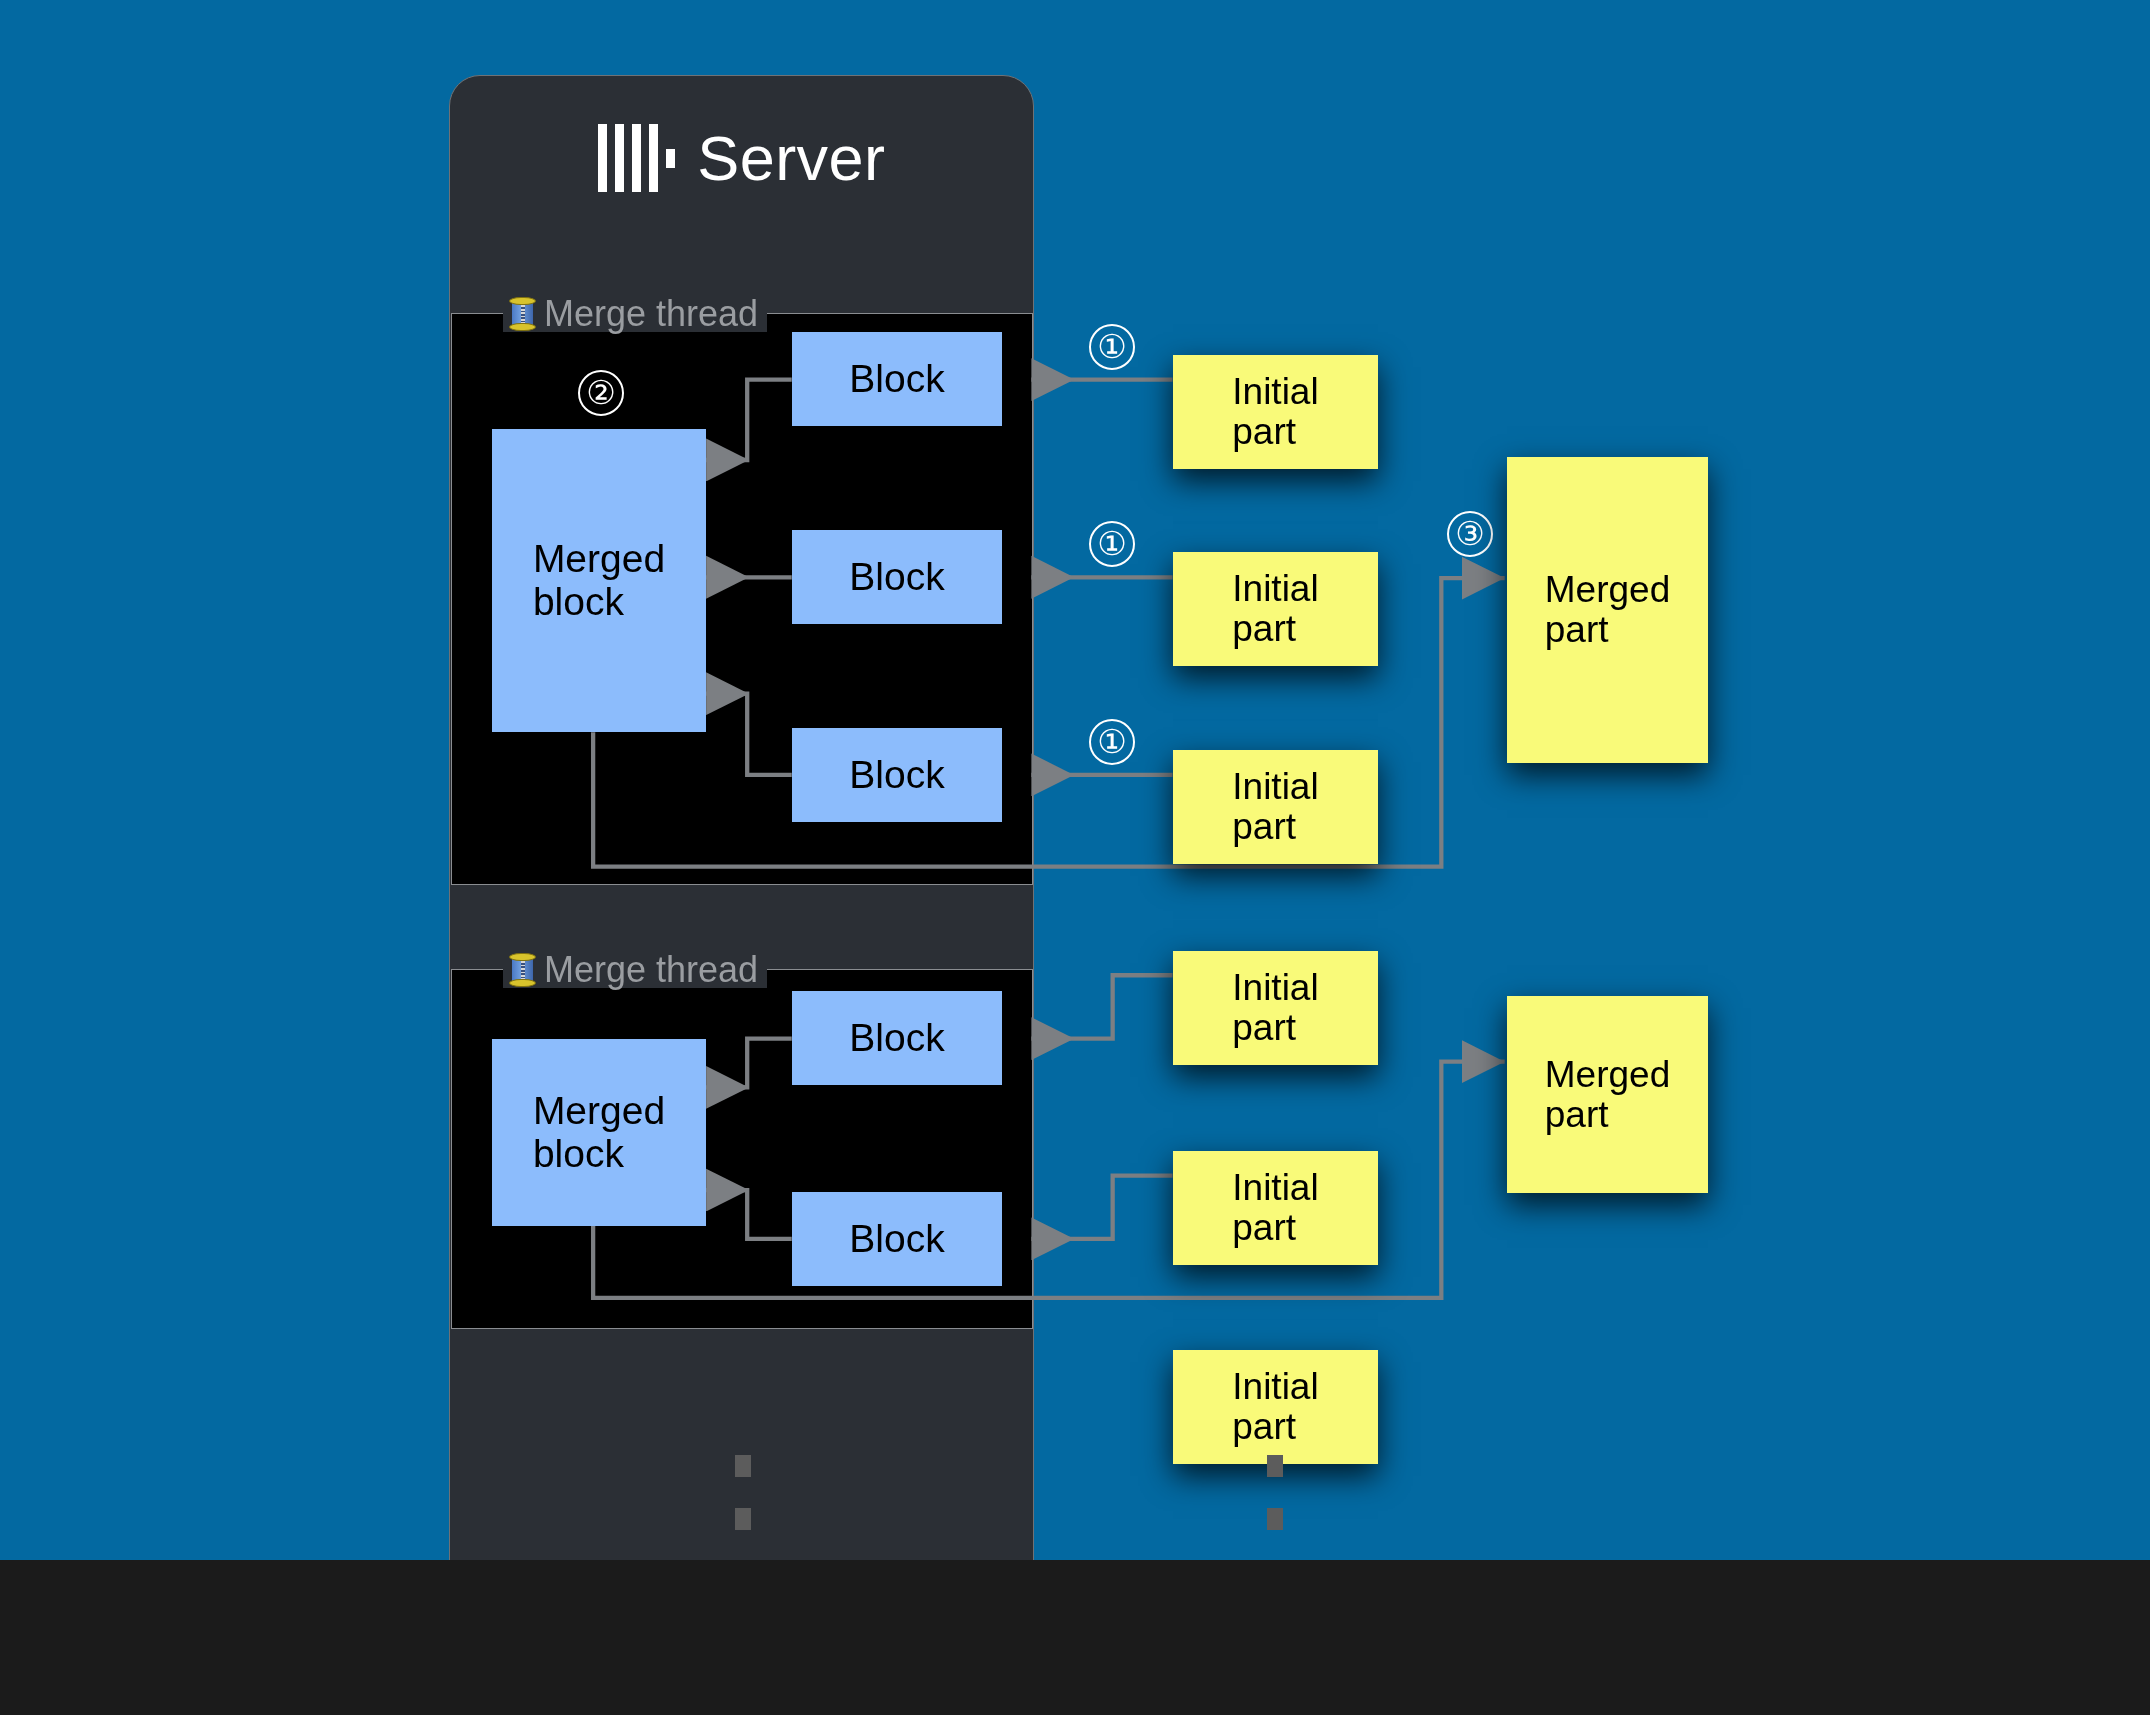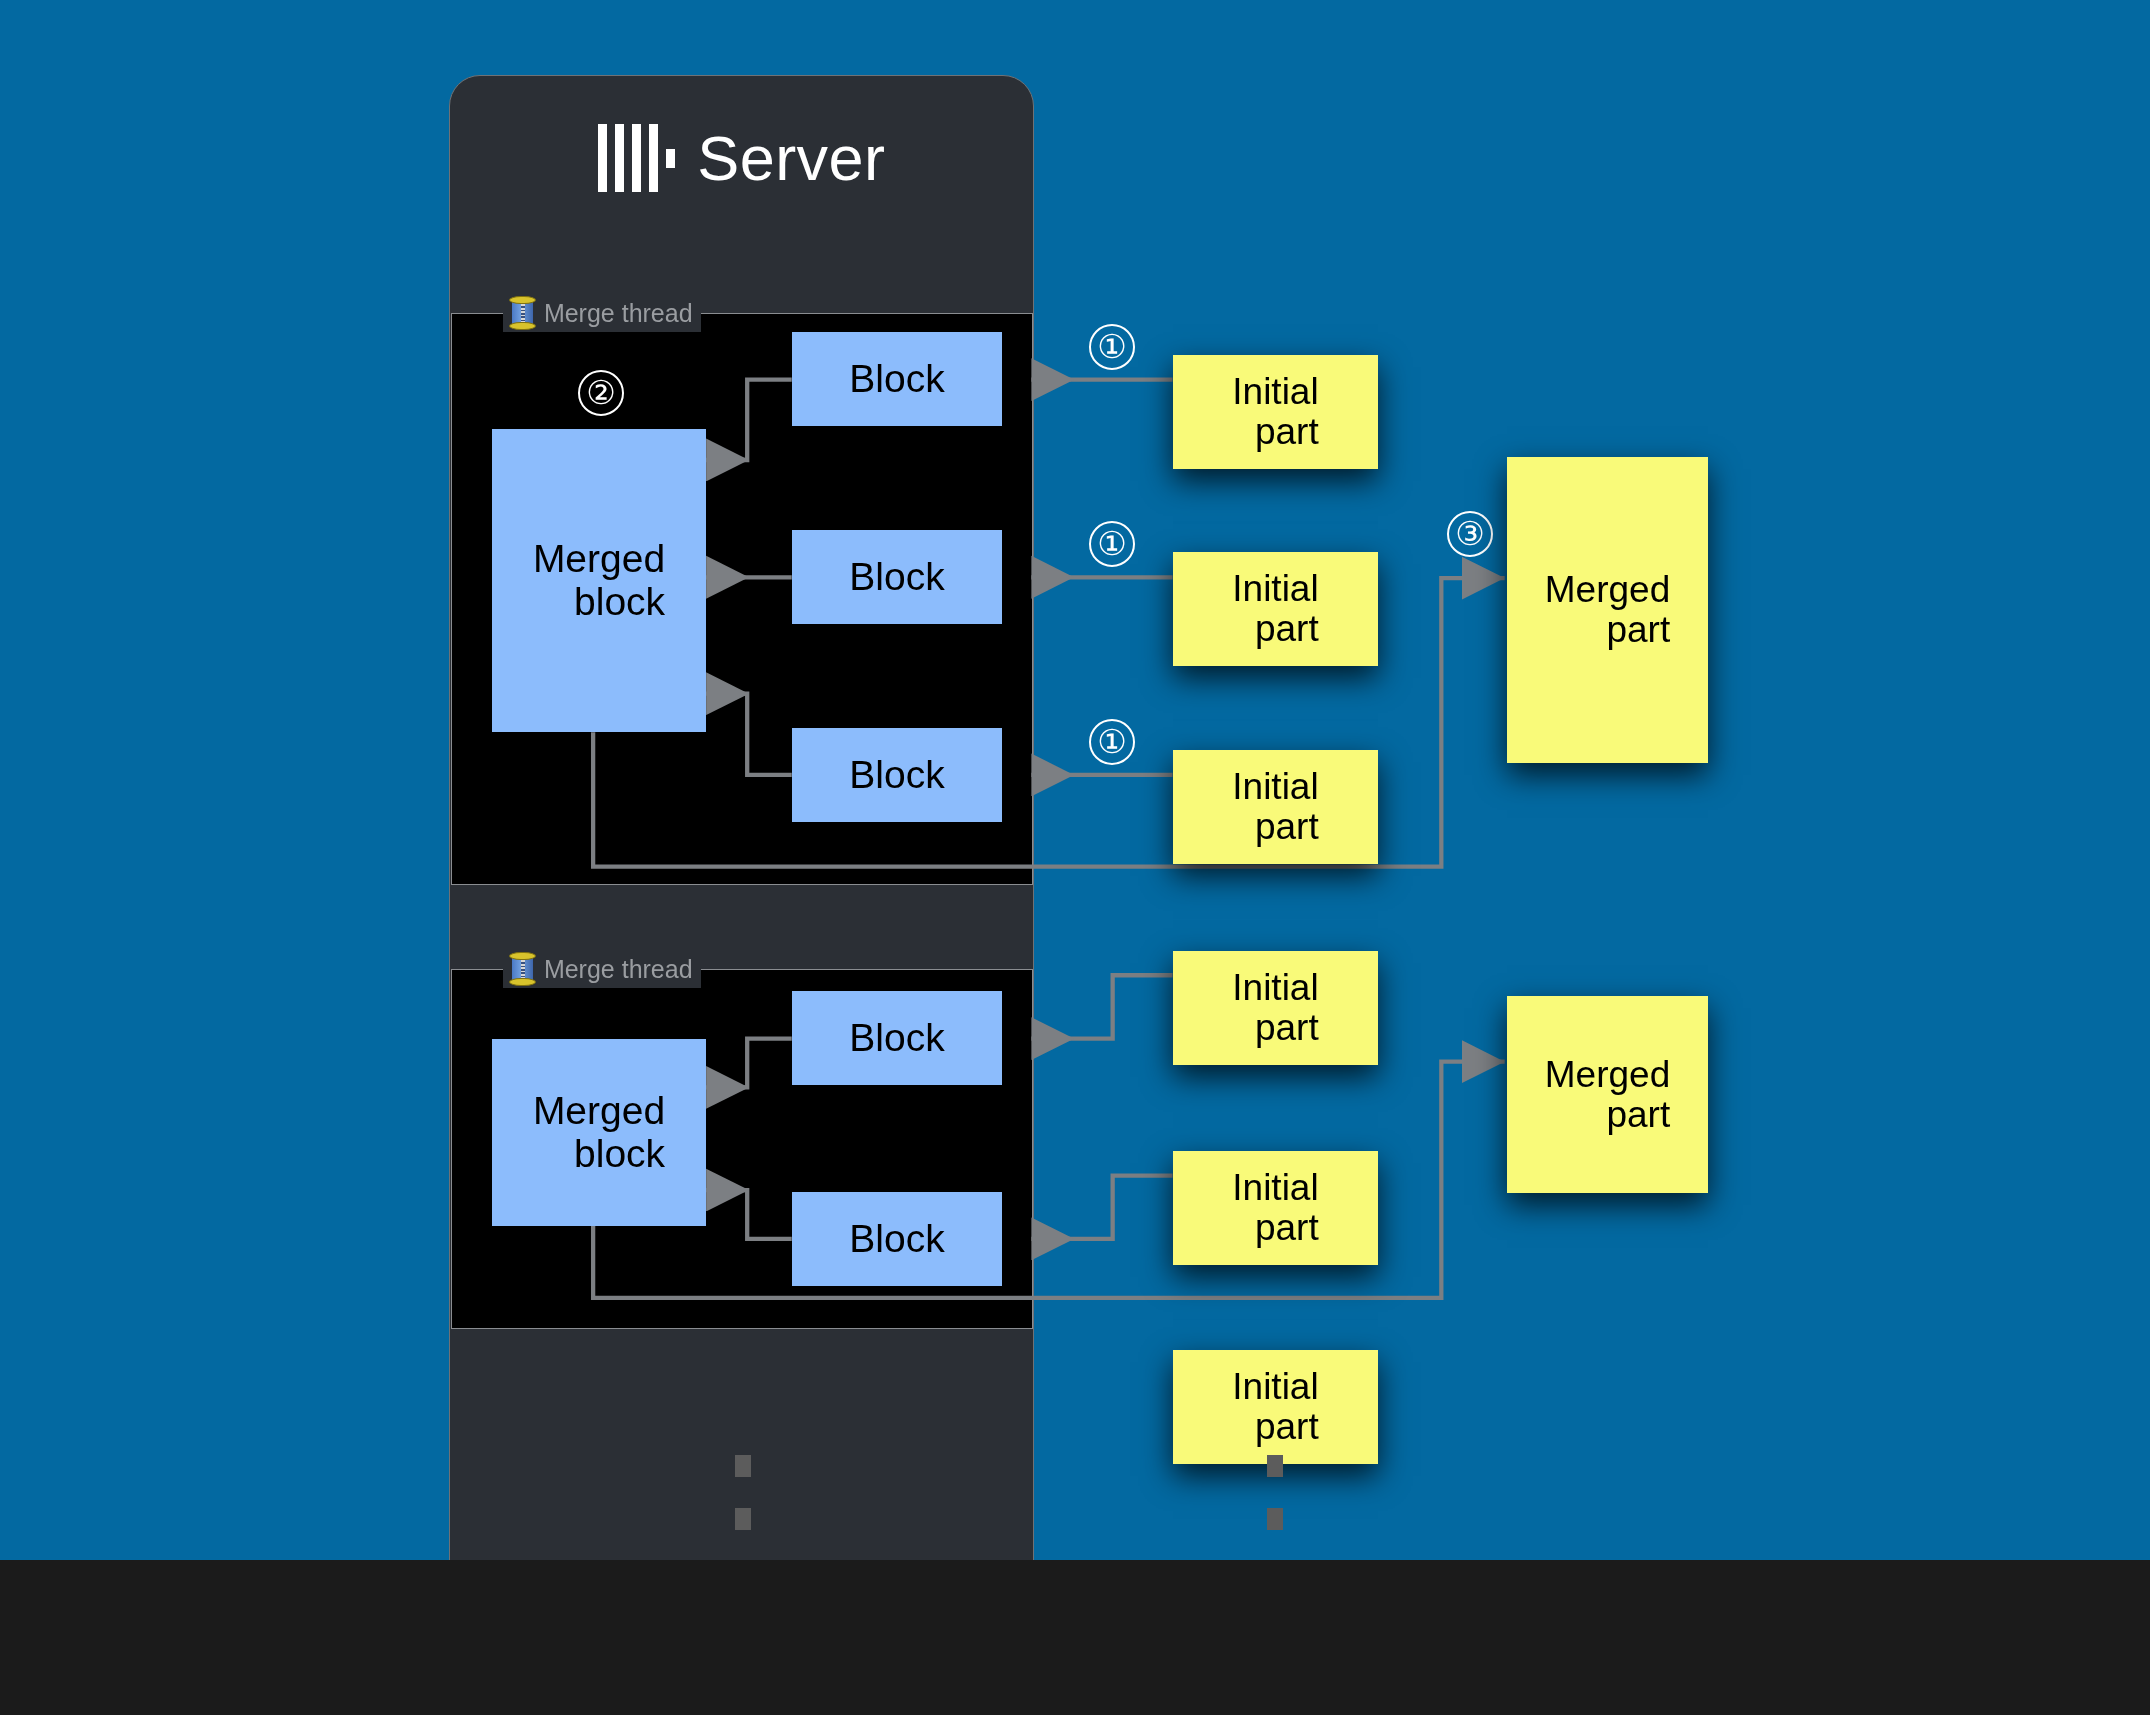--- a/index.html
+++ b/index.html
@@ -65,26 +65,26 @@
   
   .thread-box {
     position: absolute;
     background: #000000;
     border: 1.7px solid #8a8d91;
     box-sizing: border-box;
   }
   .thread-legend {
     position: absolute;
     display: flex;
-    align-items: center;
+    align-items: flex-end;
     gap: 6.8px;
     background: #2b2f35;
     padding: 0 8.6px 0 5.1px;
     color: #9a9da1;
-    font-size: 25px;
+    font-size: 36px;
     line-height: 1;
     white-space: nowrap;
     height: 38px;
   }
   .spool {
     position: relative;
     width: 29px;
     height: 36px;
     flex: 0 0 29px;
   }
@@ -111,21 +111,21 @@
   }
   .spool .cap.top { top: 0.9px; }
   .spool .cap.bottom { top: 27px; }
 
   
   .node {
     position: absolute;
     display: flex;
     align-items: center;
     justify-content: center;
-    text-align: right;
+    text-align: left;
     color: #000000;
     font-size: 37px;
     line-height: 1.08;
     box-sizing: border-box;
   }
   .node.block {
     background: #8cbcfc;
     font-size: 39px;
   }
   .node.merged-block {

